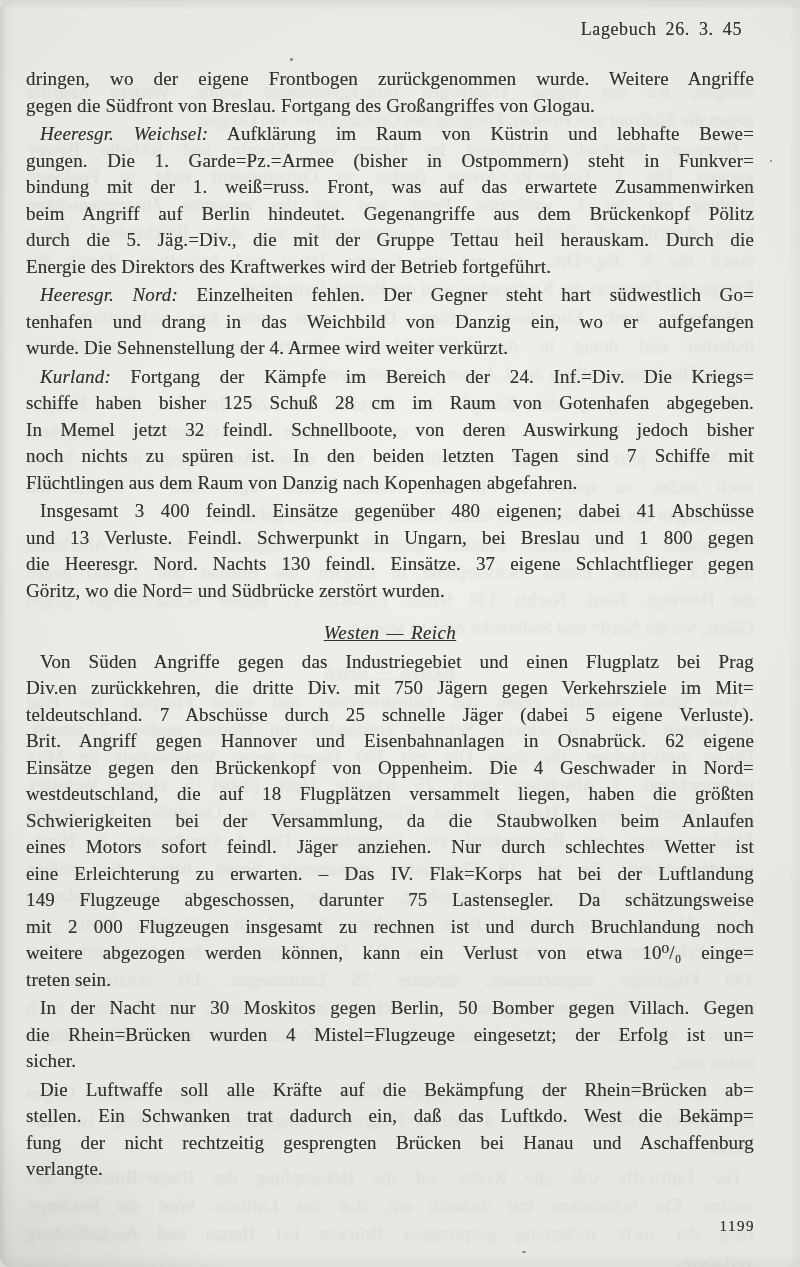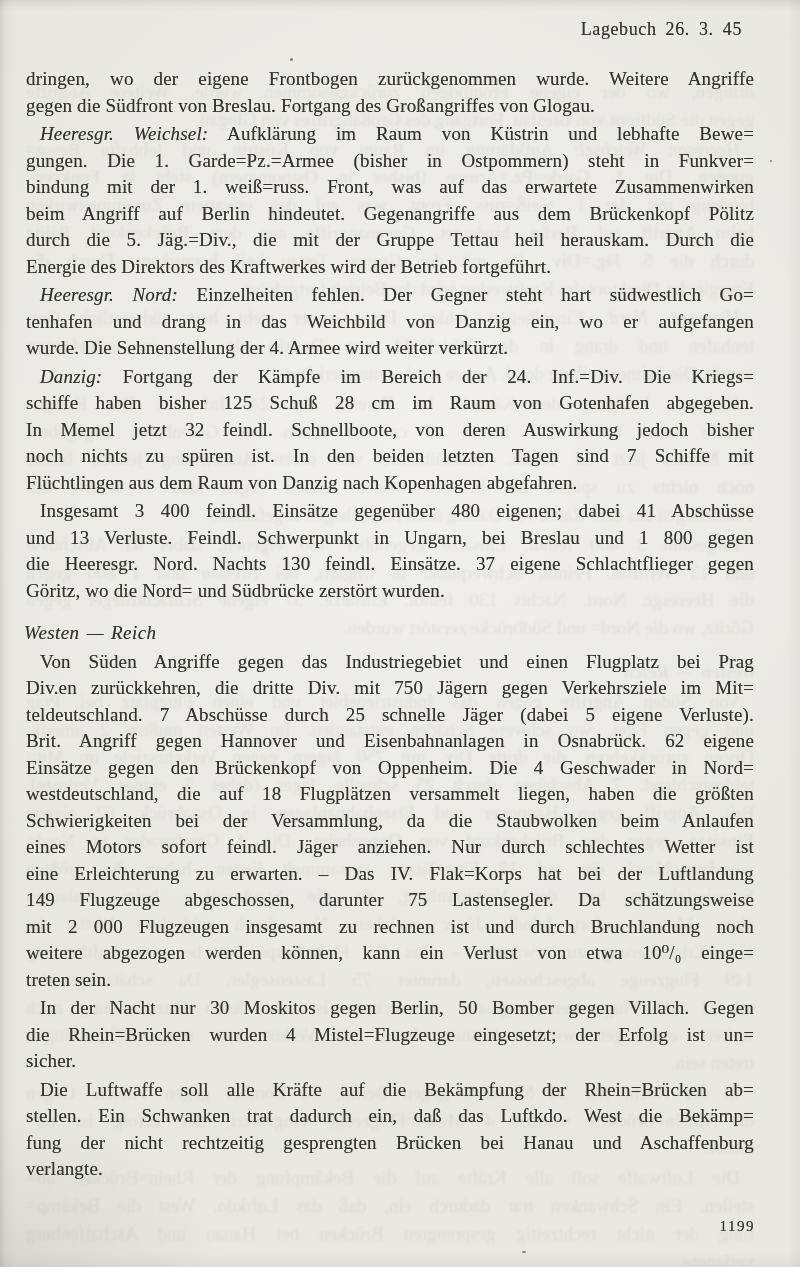--- a/index.html
+++ b/index.html
@@ -14,20 +14,21 @@
     overflow: hidden;
     color: var(--ink, #34322c);
     background:
       radial-gradient(ellipse 120% 85% at 52% 36%, rgba(255,255,255,0.38) 0%, rgba(255,255,255,0) 58%),
       radial-gradient(ellipse 40% 18% at 0% 100%, rgba(70,66,56,0.10) 0%, rgba(0,0,0,0) 70%),
       linear-gradient(90deg, rgba(70,66,56,0.14) 0px, rgba(70,66,56,0.04) 6px, rgba(0,0,0,0) 16px),
       linear-gradient(180deg, rgba(70,66,56,0.10) 0px, rgba(0,0,0,0) 10px),
       linear-gradient(270deg, rgba(70,66,56,0.06) 0px, rgba(0,0,0,0) 12px),
       linear-gradient(0deg, rgba(70,66,56,0.06) 0px, rgba(0,0,0,0) 14px),
       var(--paper, #e9e7e2);
+    border-radius: 12px;
   }
   .running-head {
     position: absolute;
     top: 19px; right: 58px;
     font-size: 18px;
     letter-spacing: 0.6px;
     word-spacing: 4px;
     text-shadow: 0 0 0.5px rgba(50,48,42,0.55);
   }
   .page-body {
@@ -39,23 +40,24 @@
     letter-spacing: 0.15px;
     text-shadow: 0 0 0.5px rgba(50,48,42,0.5);
   }
   .para { margin: 2px; }
   .line { text-align: justify; text-align-last: justify; white-space: normal; }
   .line.final { text-align-last: left; }
   .para.indent .line:first-child { text-indent: 14px; }
   .section-heading {
     font-style: italic;
     margin: 16px 0 0 0;
-    text-align: left;
+    text-align: center;
     letter-spacing: 0.4px;
     word-spacing: 2px;
+    text-decoration: underline;
   }
   .folio {
     position: absolute;
     top: 1218px; right: 45px;
     font-size: 15px;
     letter-spacing: 1.5px;
     text-shadow: 0 0 0.6px rgba(50,48,42,0.6);
   }
   
   .bleed {
@@ -156,21 +158,21 @@
         <div class="line">beim Angriff auf Berlin hindeutet. Gegenangriffe aus dem Brückenkopf Pölitz</div>
         <div class="line">durch die 5. Jäg.=Div., die mit der Gruppe Tettau heil herauskam. Durch die</div>
         <div class="line final">Energie des Direktors des Kraftwerkes wird der Betrieb fortgeführt.</div>
       </div>
       <div class="para indent">
         <div class="line"><i>Heeresgr. Nord:</i> Einzelheiten fehlen. Der Gegner steht hart südwestlich Go=</div>
         <div class="line">tenhafen und drang in das Weichbild von Danzig ein, wo er aufgefangen</div>
         <div class="line final">wurde. Die Sehnenstellung der 4. Armee wird weiter verkürzt.</div>
       </div>
       <div class="para indent">
-        <div class="line"><i>Danzig:</i> Fortgang der Kämpfe im Bereich der 24. Inf.=Div. Die Kriegs=</div>
+        <div class="line"><i>Kurland:</i> Fortgang der Kämpfe im Bereich der 24. Inf.=Div. Die Kriegs=</div>
         <div class="line">schiffe haben bisher 125 Schuß 28 cm im Raum von Gotenhafen abgegeben.</div>
         <div class="line">In Memel jetzt 32 feindl. Schnellboote, von deren Auswirkung jedoch bisher</div>
         <div class="line">noch nichts zu spüren ist. In den beiden letzten Tagen sind 7 Schiffe mit</div>
         <div class="line final">Flüchtlingen aus dem Raum von Danzig nach Kopenhagen abgefahren.</div>
       </div>
       <div class="para indent">
         <div class="line">Insgesamt 3 400 feindl. Einsätze gegenüber 480 eigenen; dabei 41 Abschüsse</div>
         <div class="line">und 13 Verluste. Feindl. Schwerpunkt in Ungarn, bei Breslau und 1 800 gegen</div>
         <div class="line">die Heeresgr. Nord. Nachts 130 feindl. Einsätze. 37 eigene Schlachtflieger gegen</div>
         <div class="line final">Göritz, wo die Nord= und Südbrücke zerstört wurden.</div>

